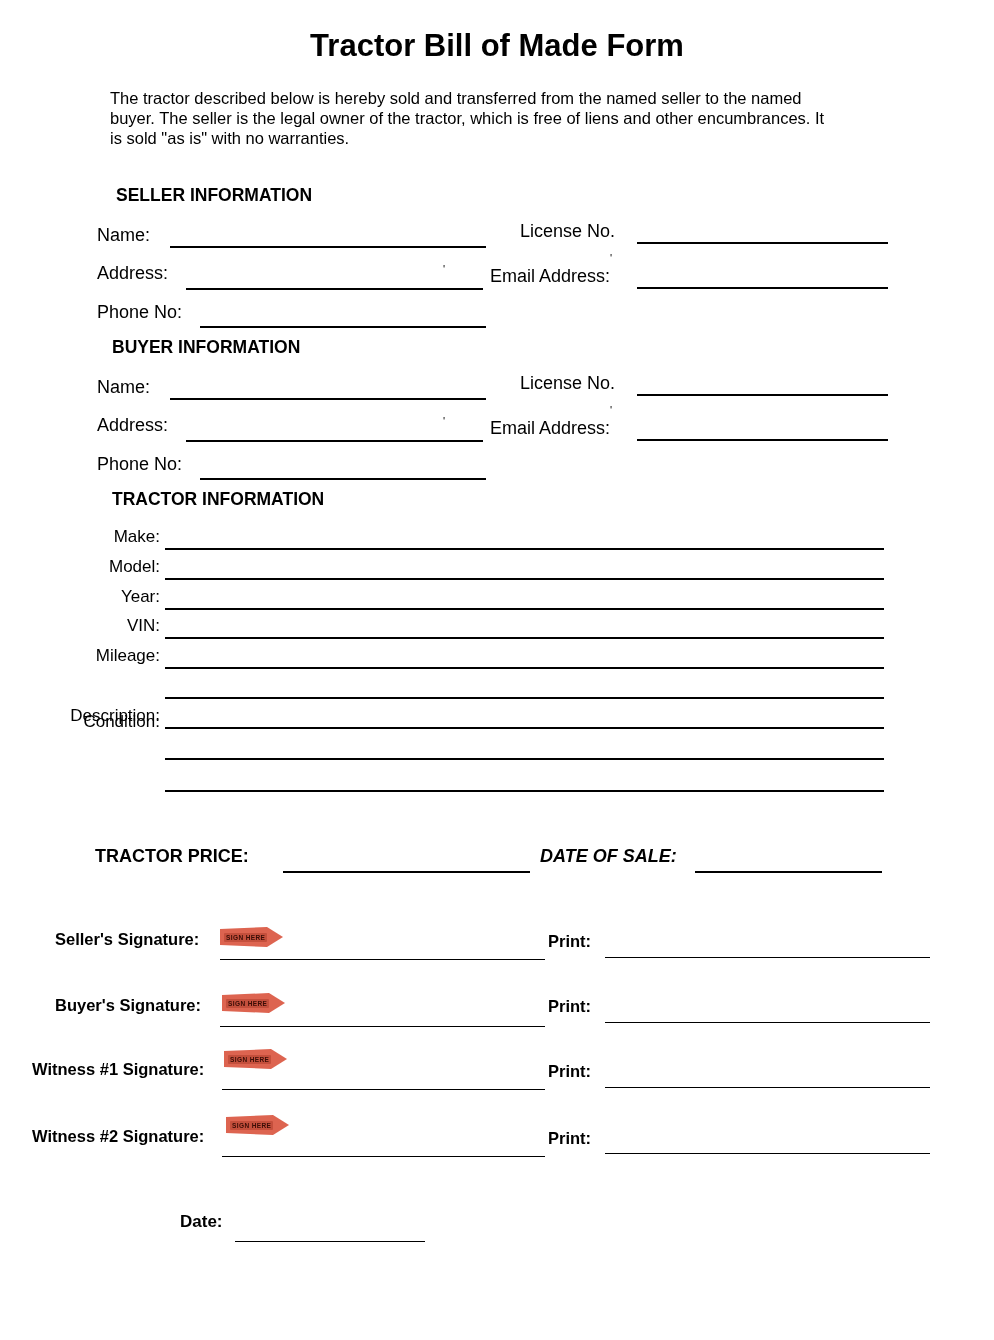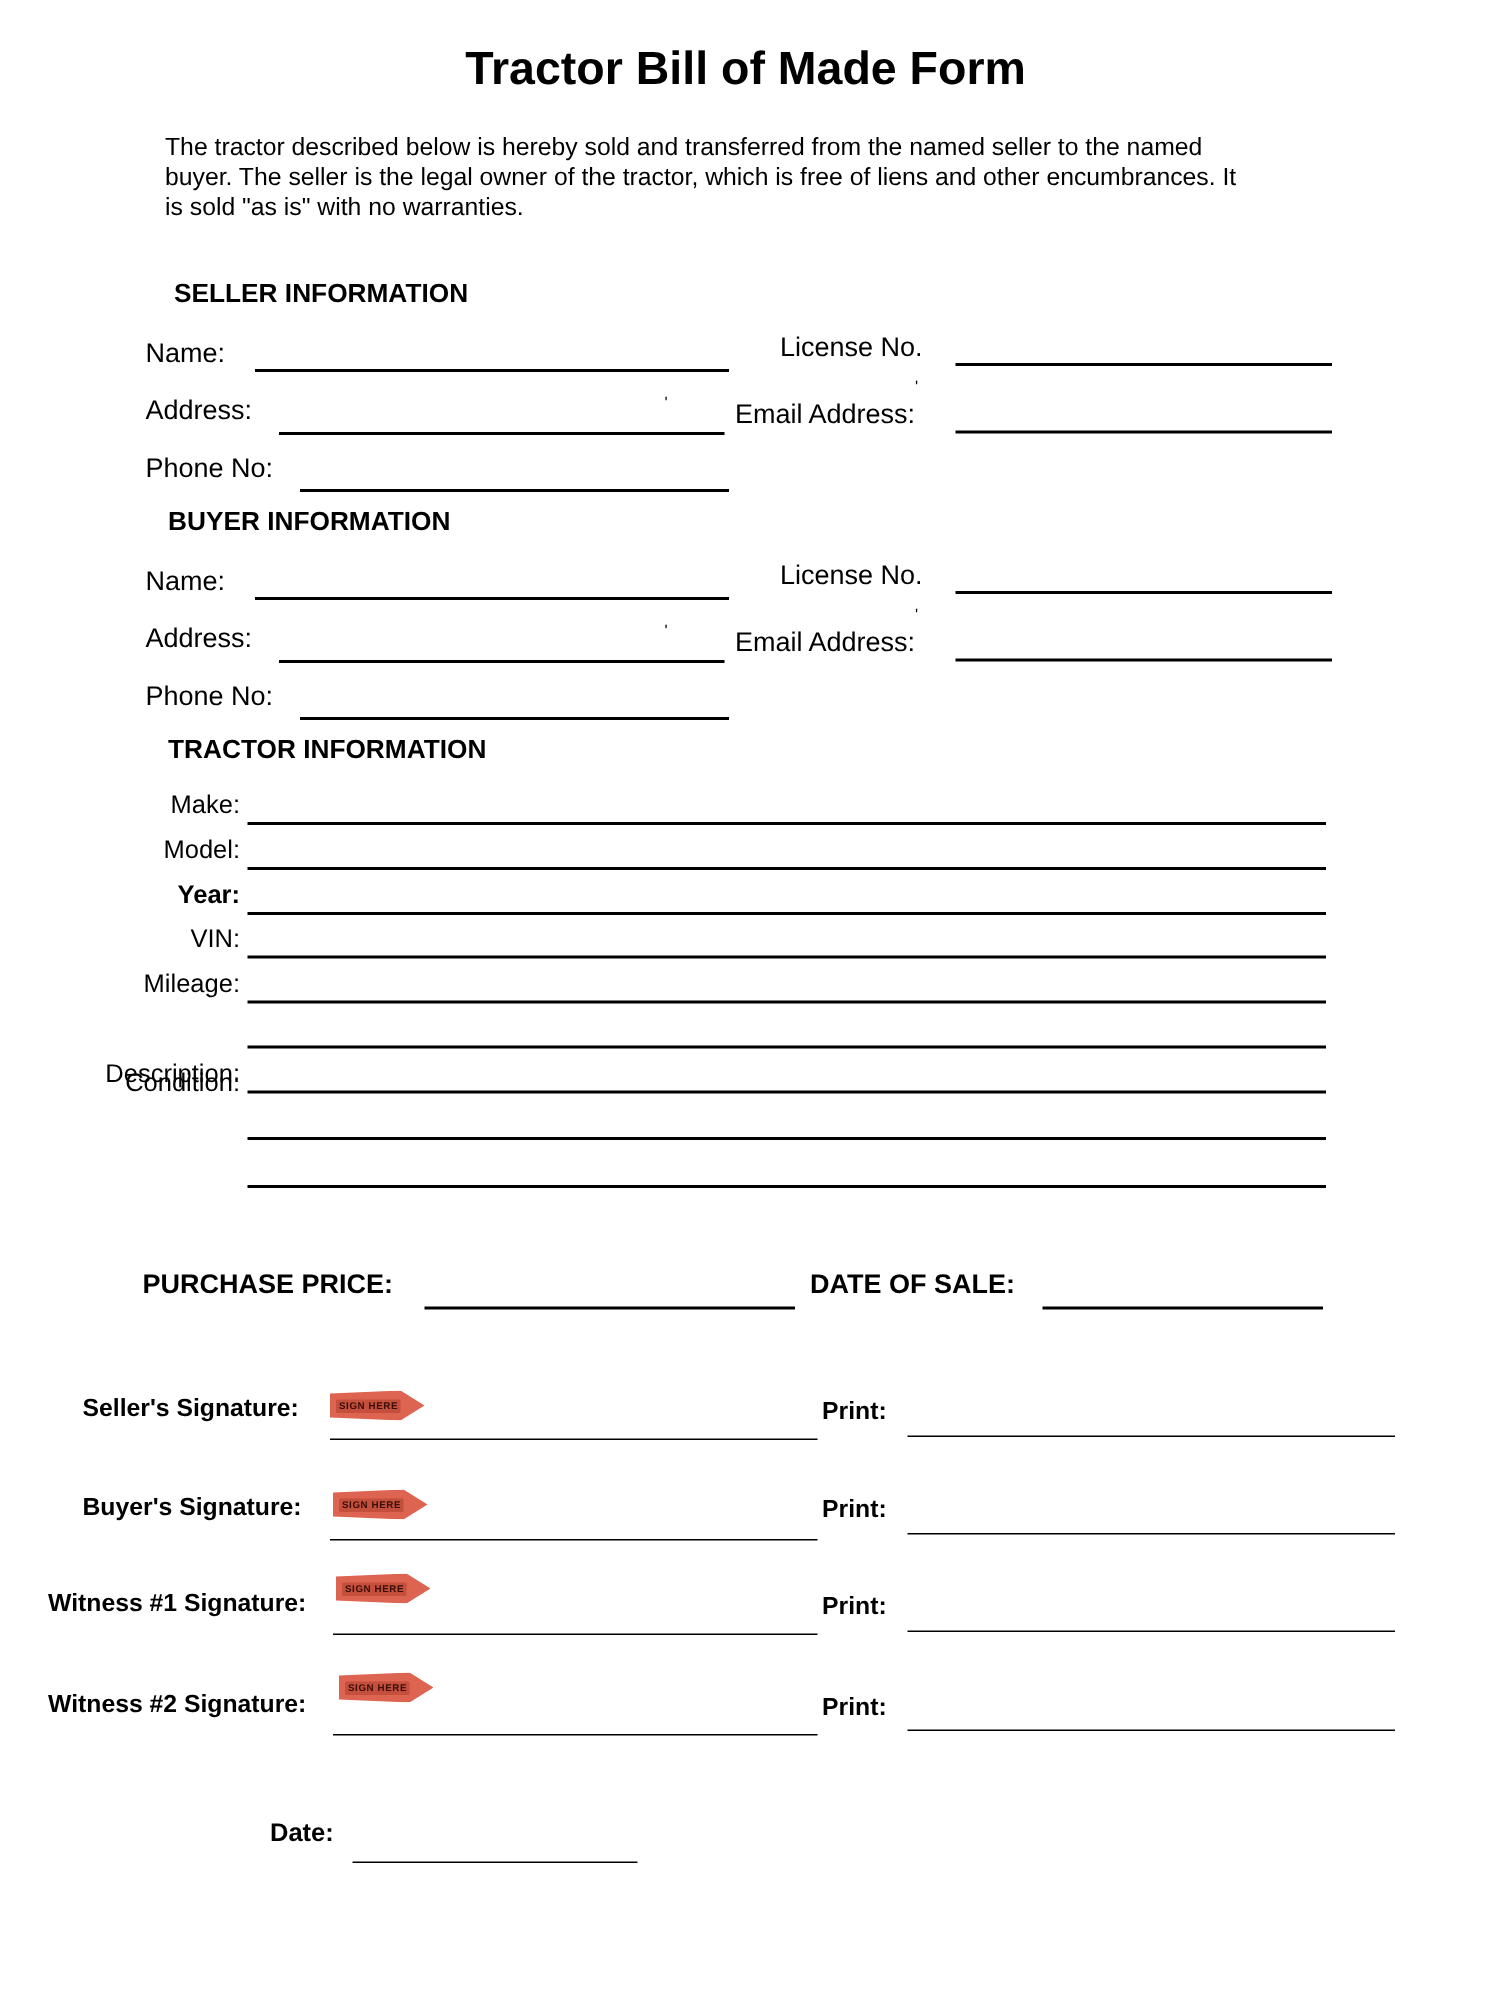--- a/index.html
+++ b/index.html
@@ -93,41 +93,41 @@
   <div class="line" style="left:200px;top:478px;width:286px;"></div>
 
   <div class="hdr" style="left:96px;top:491px;">TRACTOR INFORMATION</div>
 
   <div class="tlabel" style="top:528px;">Make:</div>
   <div class="line" style="left:165px;top:548px;width:719px;"></div>
 
   <div class="tlabel" style="top:558px;">Model:</div>
   <div class="line" style="left:165px;top:578px;width:719px;"></div>
 
-  <div class="tlabel" style="top:588px;font-weight:bold;">Year:</div>
+  <div class="tlabel" style="top:588px;">Year:</div>
   <div class="line" style="left:165px;top:608px;width:719px;"></div>
 
   <div class="tlabel" style="top:617px;">VIN:</div>
   <div class="line" style="left:165px;top:637px;width:719px;"></div>
 
   <div class="tlabel" style="top:647px;">Mileage:</div>
   <div class="line" style="left:165px;top:667px;width:719px;"></div>
 
   <div class="tlabel" style="top:677px;margin-top:36px;">Condition:</div>
   <div class="line" style="left:165px;top:697px;width:719px;"></div>
 
   <div class="tlabel" style="top:707px;">Description:</div>
   <div class="line" style="left:165px;top:727px;width:719px;"></div>
   <div class="line" style="left:165px;top:758px;width:719px;"></div>
   <div class="line" style="left:165px;top:790px;width:719px;"></div>
 
-  <div class="biglbl" style="left:95px;top:847px;">PURCHASE PRICE:</div>
+  <div class="biglbl" style="left:95px;top:847px;">TRACTOR PRICE:</div>
   <div class="line" style="left:283px;top:871px;width:247px;"></div>
 
-  <div class="biglbl" style="left:540px;top:847px;">DATE OF SALE:</div>
+  <div class="biglbl" style="left:540px;top:847px;font-style:italic;">DATE OF SALE:</div>
   <div class="line" style="left:695px;top:871px;width:187px;"></div>
 
   <div class="siglbl" style="left:55px;top:931px;">Seller's Signature:</div>
   <div class="badge" style="left:220px;top:927px;">
     <span class="badge-text">SIGN HERE</span>
   </div>
   <div class="thinline" style="left:220px;top:959px;width:325px;"></div>
   <div class="siglbl" style="left:548px;top:933px;">Print:</div>
   <div class="thinline" style="left:605px;top:957px;width:325px;"></div>
 

